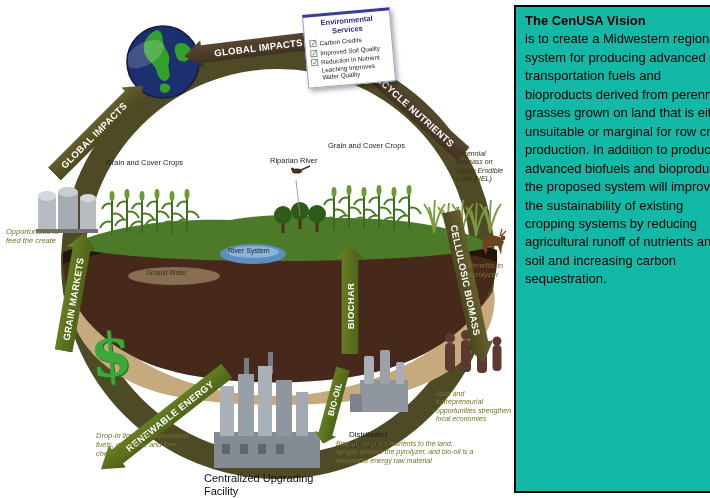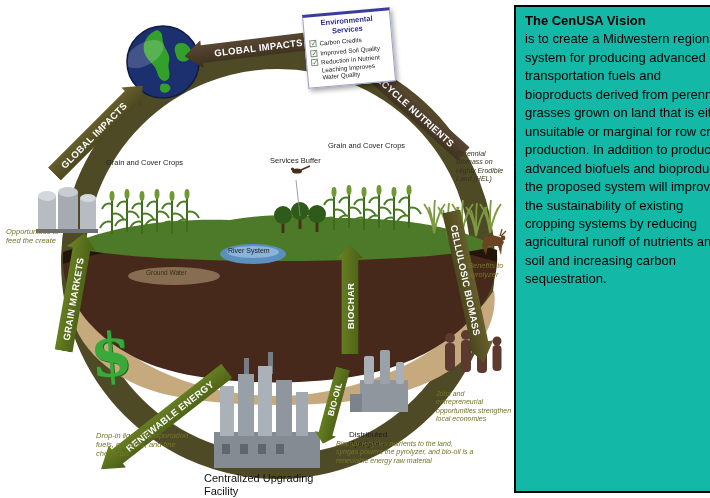--- a/index.html
+++ b/index.html
@@ -265,21 +265,21 @@
       <span>Improved Soil Quality</span>
     </div>
     <div class="env-item">
       <span class="chk">✓</span>
       <span>Reduction in Nutrient Leaching Improves Water Quality</span>
     </div>
   </div>
 
   <div class="lbl" id="lbl-grain-left">Grain and Cover Crops</div>
   <div class="lbl" id="lbl-grain-right">Grain and Cover Crops</div>
-  <div class="lbl" id="lbl-riparian">Services Buffer</div>
+  <div class="lbl" id="lbl-riparian">Riparian River</div>
   <div class="lbl-di" id="lbl-perennial">Perennial Biomass on Highly Erodible Land (HEL)</div>
   <div class="lbl" id="lbl-river">River System</div>
   <div class="lbl" id="lbl-groundwater">Ground Water</div>
   <div class="lbl-i" id="lbl-wildlife">Benefits to pyrolyzer</div>
   <div class="lbl-i" id="lbl-feedworld">Opportunities to feed the create</div>
   <div class="lbl" id="lbl-pyrolyzers">Distributed Pyrolyzers</div>
   <div class="lbl-i" id="lbl-jobs">Jobs and entrepreneurial opportunities strengthen local economies</div>
   <div class="lbl-b" id="lbl-facility">Centralized Upgrading Facility</div>
   <div class="lbl-i" id="lbl-biocharnote">Biochar recycles nutrients to the land, syngas powers the pyrolyzer, and bio-oil is a renewable energy raw material</div>
   <div class="lbl-i" id="lbl-dropin">Drop-in liquid transportation fuels, nutrients, and fine chemicals</div>

